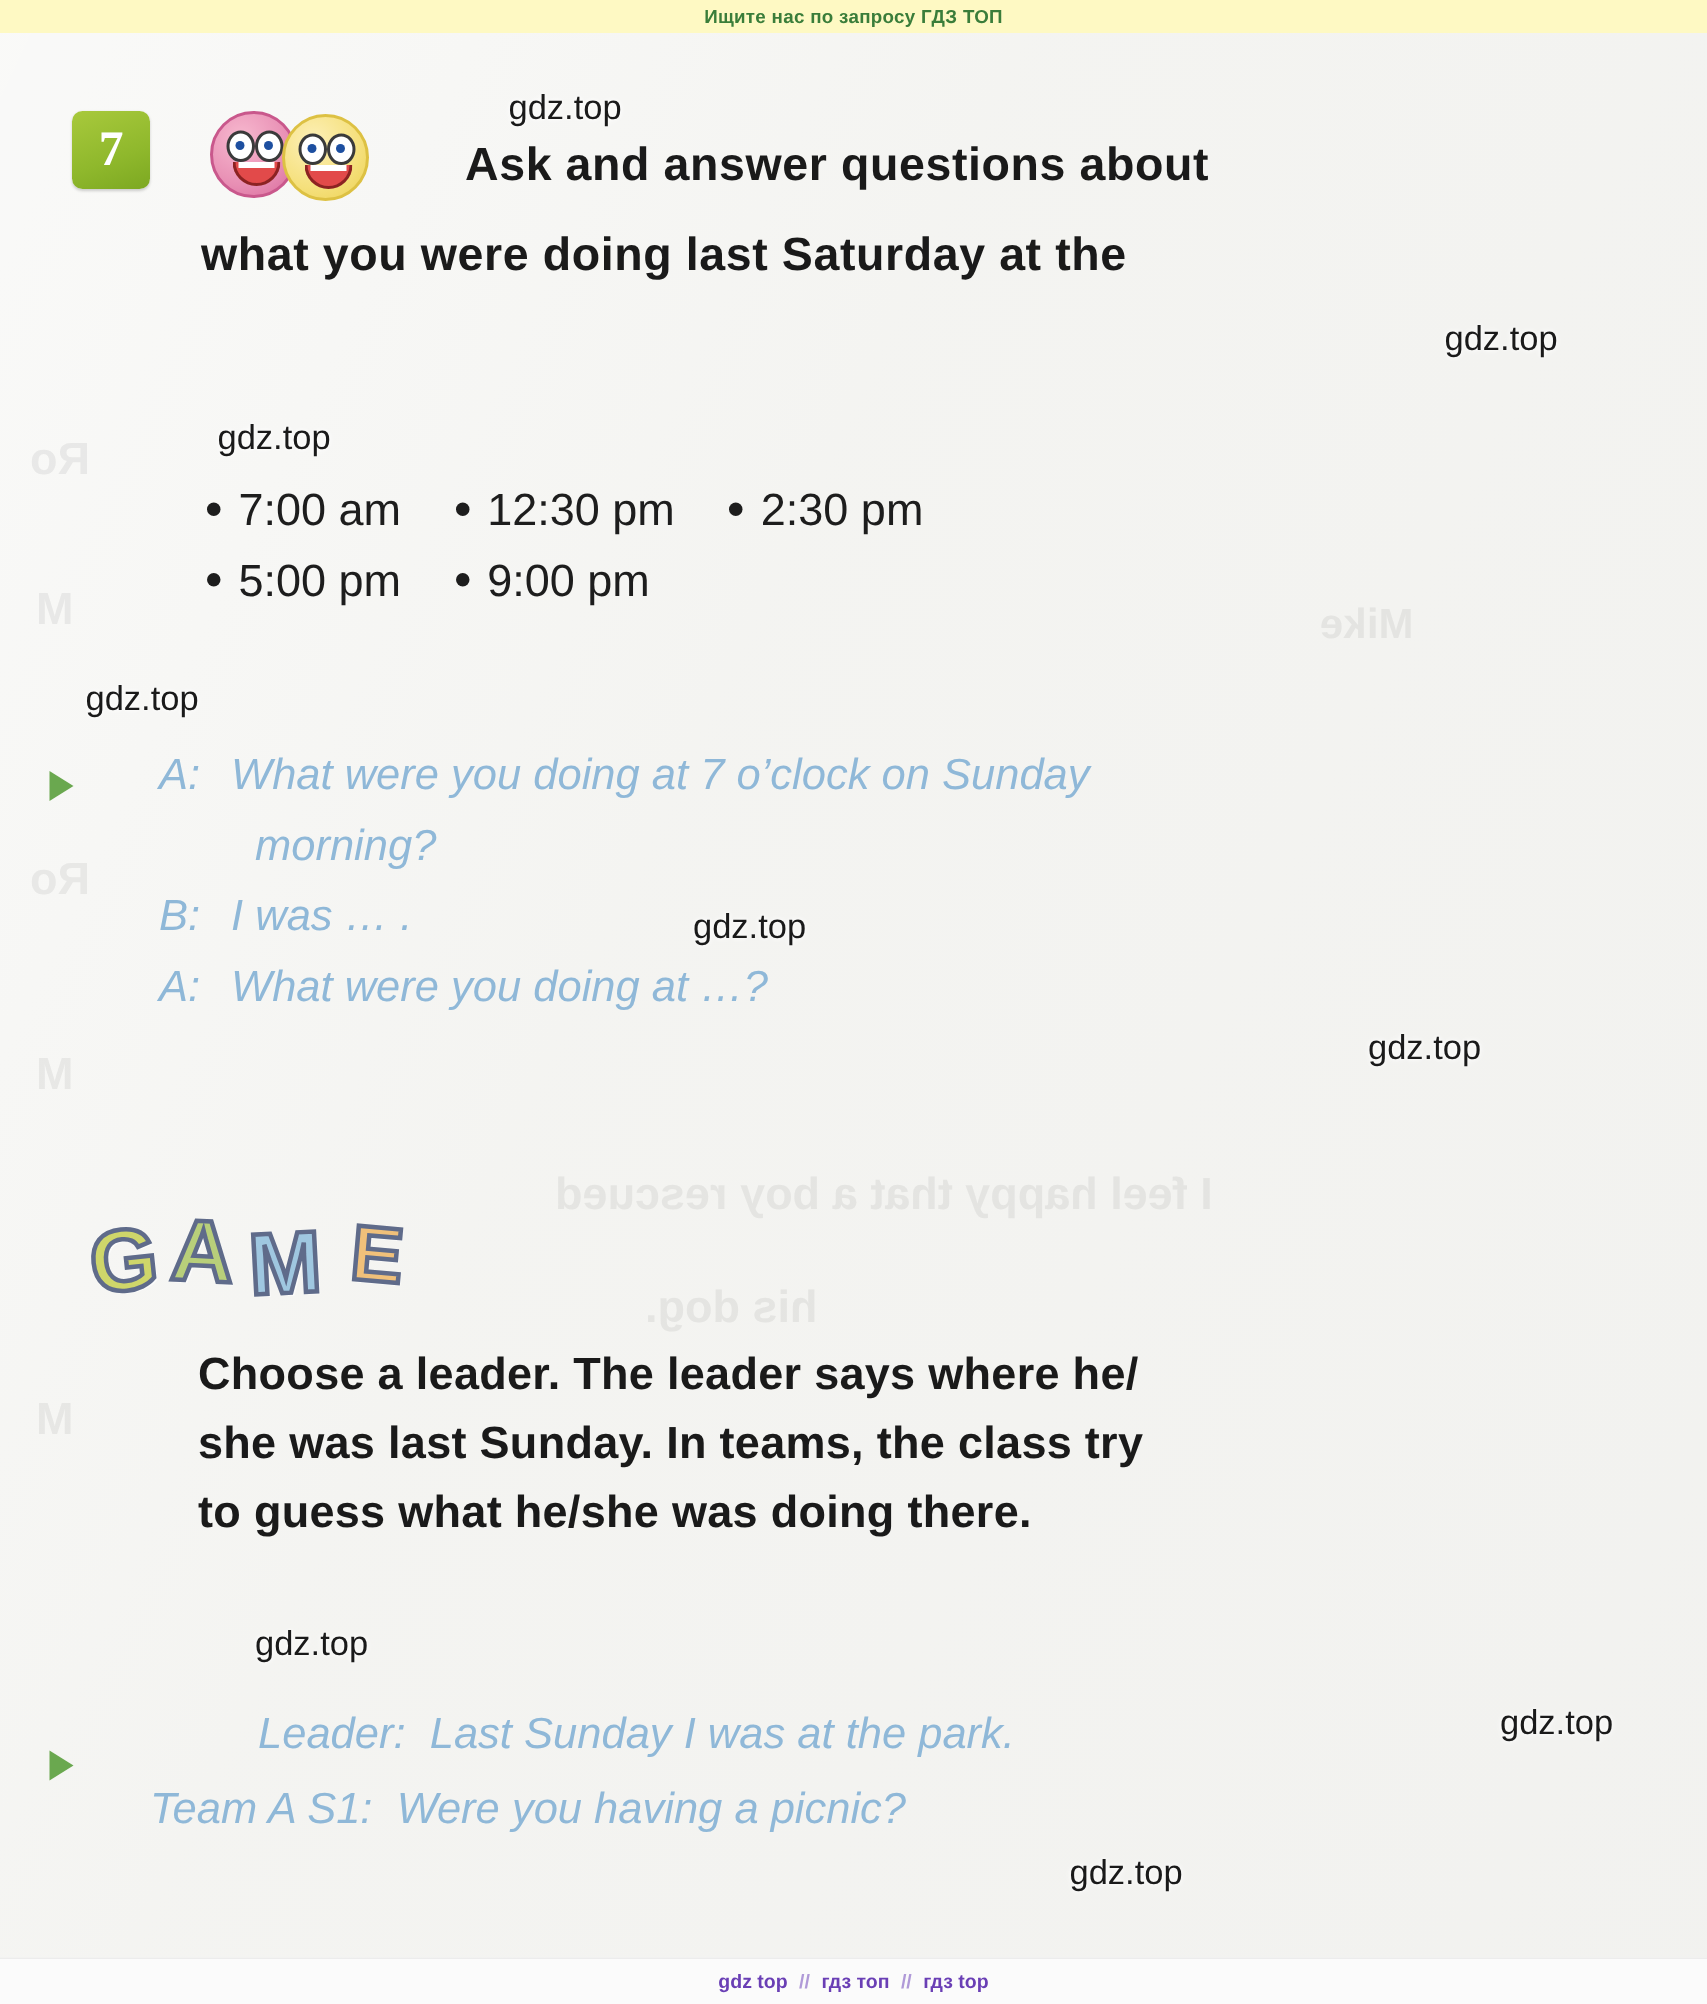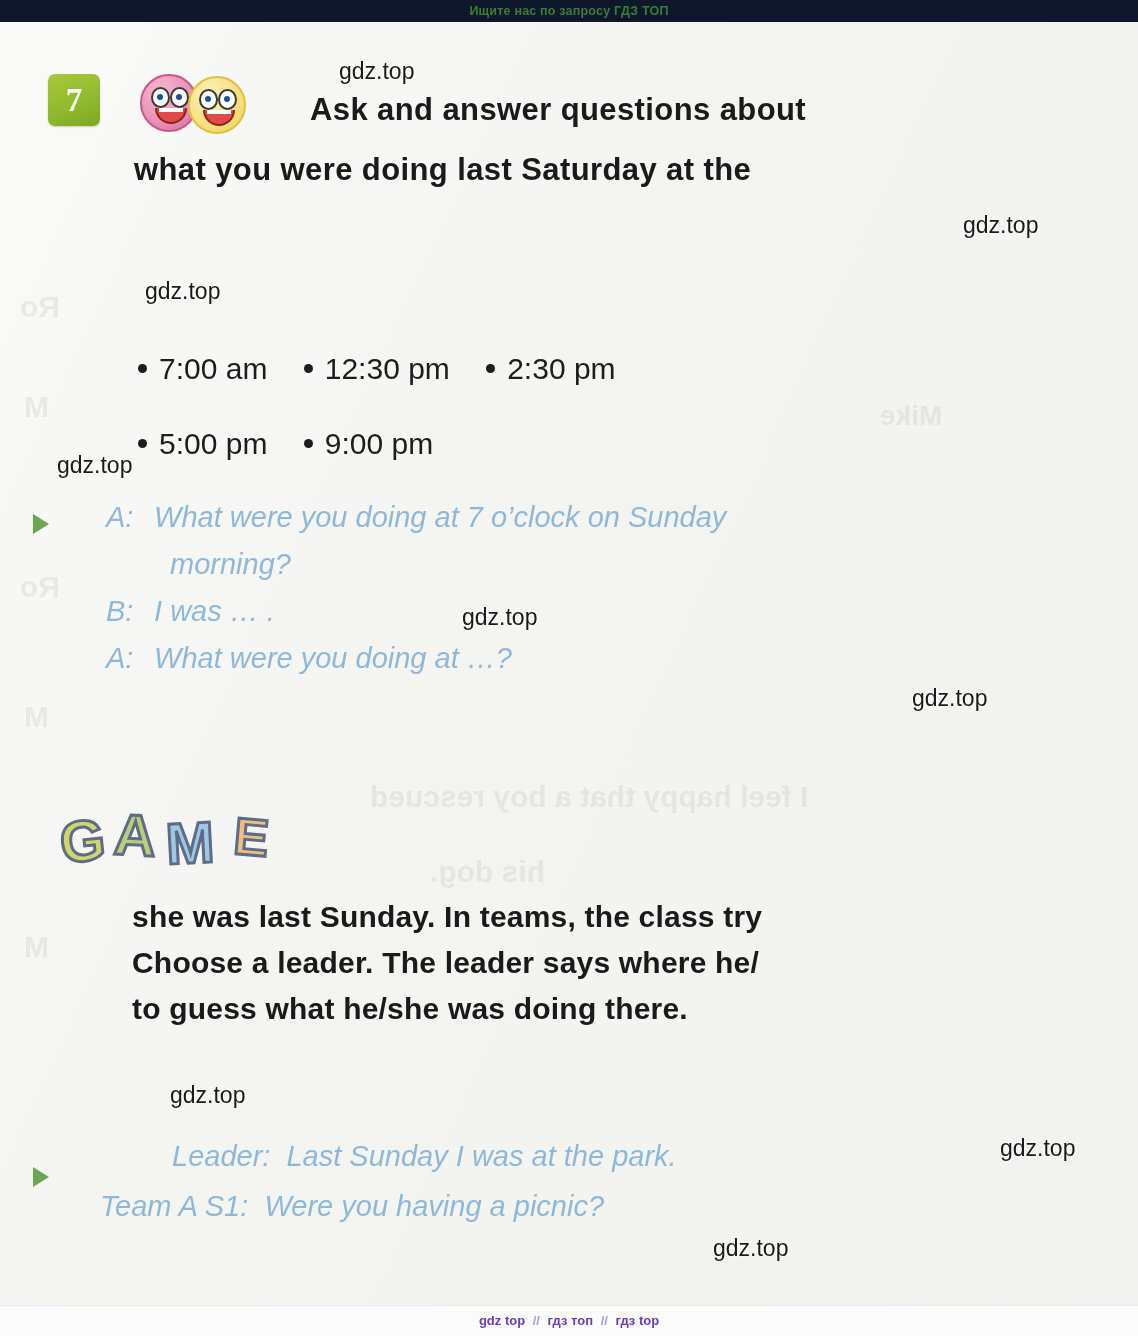--- a/index.html
+++ b/index.html
@@ -14,21 +14,21 @@
     overflow: hidden;
     position: relative;
   }
 
   
   .topbar {
     position: absolute;
     top: 0; left: 0;
     width: 1138px;
     height: 22px;
-    background: #0f172a;
+    background: #fef9c3;
     border-bottom: 1px solid #e6e6e6;
     text-align: center;
     font-size: 12.5px;
     font-weight: bold;
     color: #3a7d3a;
     line-height: 22px;
     letter-spacing: 0.2px;
   }
   .bottombar {
     position: absolute;
@@ -151,21 +151,21 @@
   
   .times {
     position: absolute;
     left: 138px; top: 296px;
     width: 900px;
     font-size: 30px;
     color: #1d1d1d;
     line-height: 1.55;
     font-family: "Liberation Sans", sans-serif;
   }
-  .times .row { display: block; white-space: nowrap; margin-top: 28px; }
+  .times .row { display: block; white-space: nowrap; }
   .times .bullet {
     display: inline-block;
     width: 9px; height: 9px;
     background: #1d1d1d;
     border-radius: 50%;
     vertical-align: middle;
     margin: 0 12px 5px 0;
   }
   .times .t { display: inline-block; margin-right: 28px; }
 
@@ -335,22 +335,22 @@
   </div>
 
   <div class="game-logo">
     <span class="g1">G</span>
     <span class="g2">A</span>
     <span class="g3">M</span>
     <span class="g4">E</span>
   </div>
 
   <div class="game-text">
+    <span>Choose a leader. The leader says where he/</span>
     <span>she was last Sunday. In teams, the class try</span>
-    <span>Choose a leader. The leader says where he/</span>
     <span>to guess what he/she was doing there.</span>
   </div>
 
   <div class="arrow a2"></div>
   <div class="game-dialogue">
     <span class="gl r1">
       <span>Leader:</span>&nbsp;
       <span>Last Sunday I was at the park.</span>
     </span>
     <span class="gl r2">

